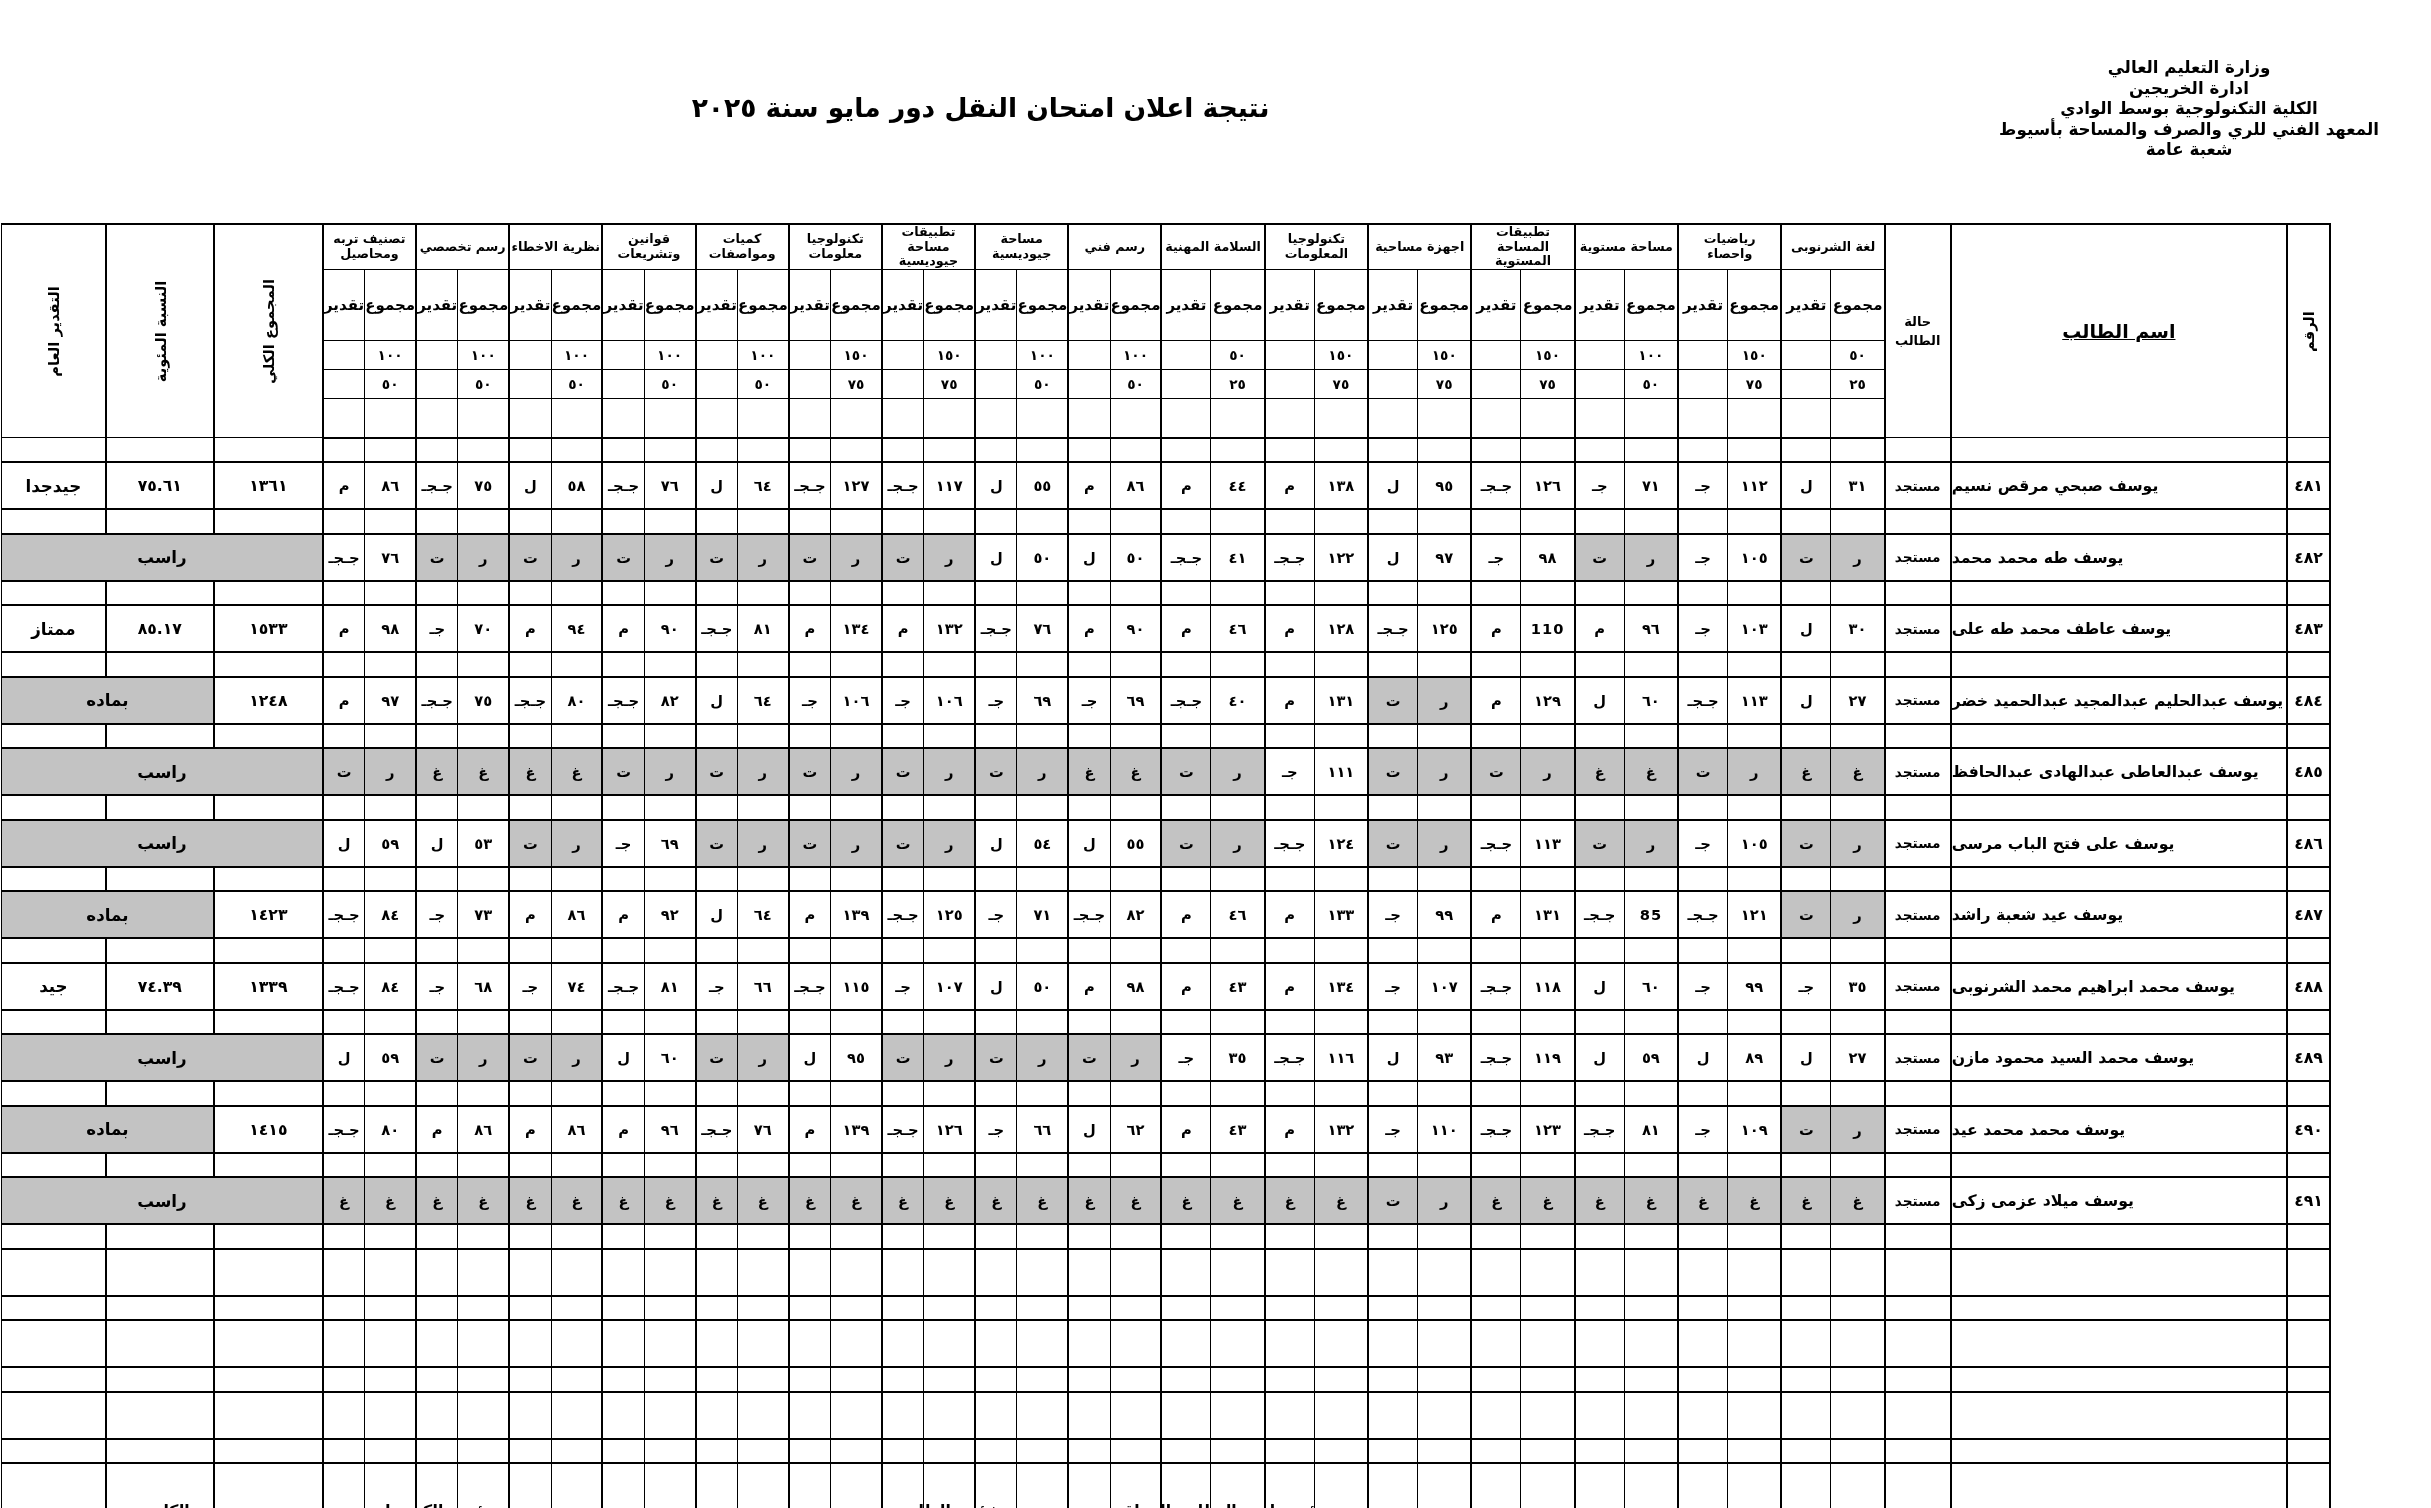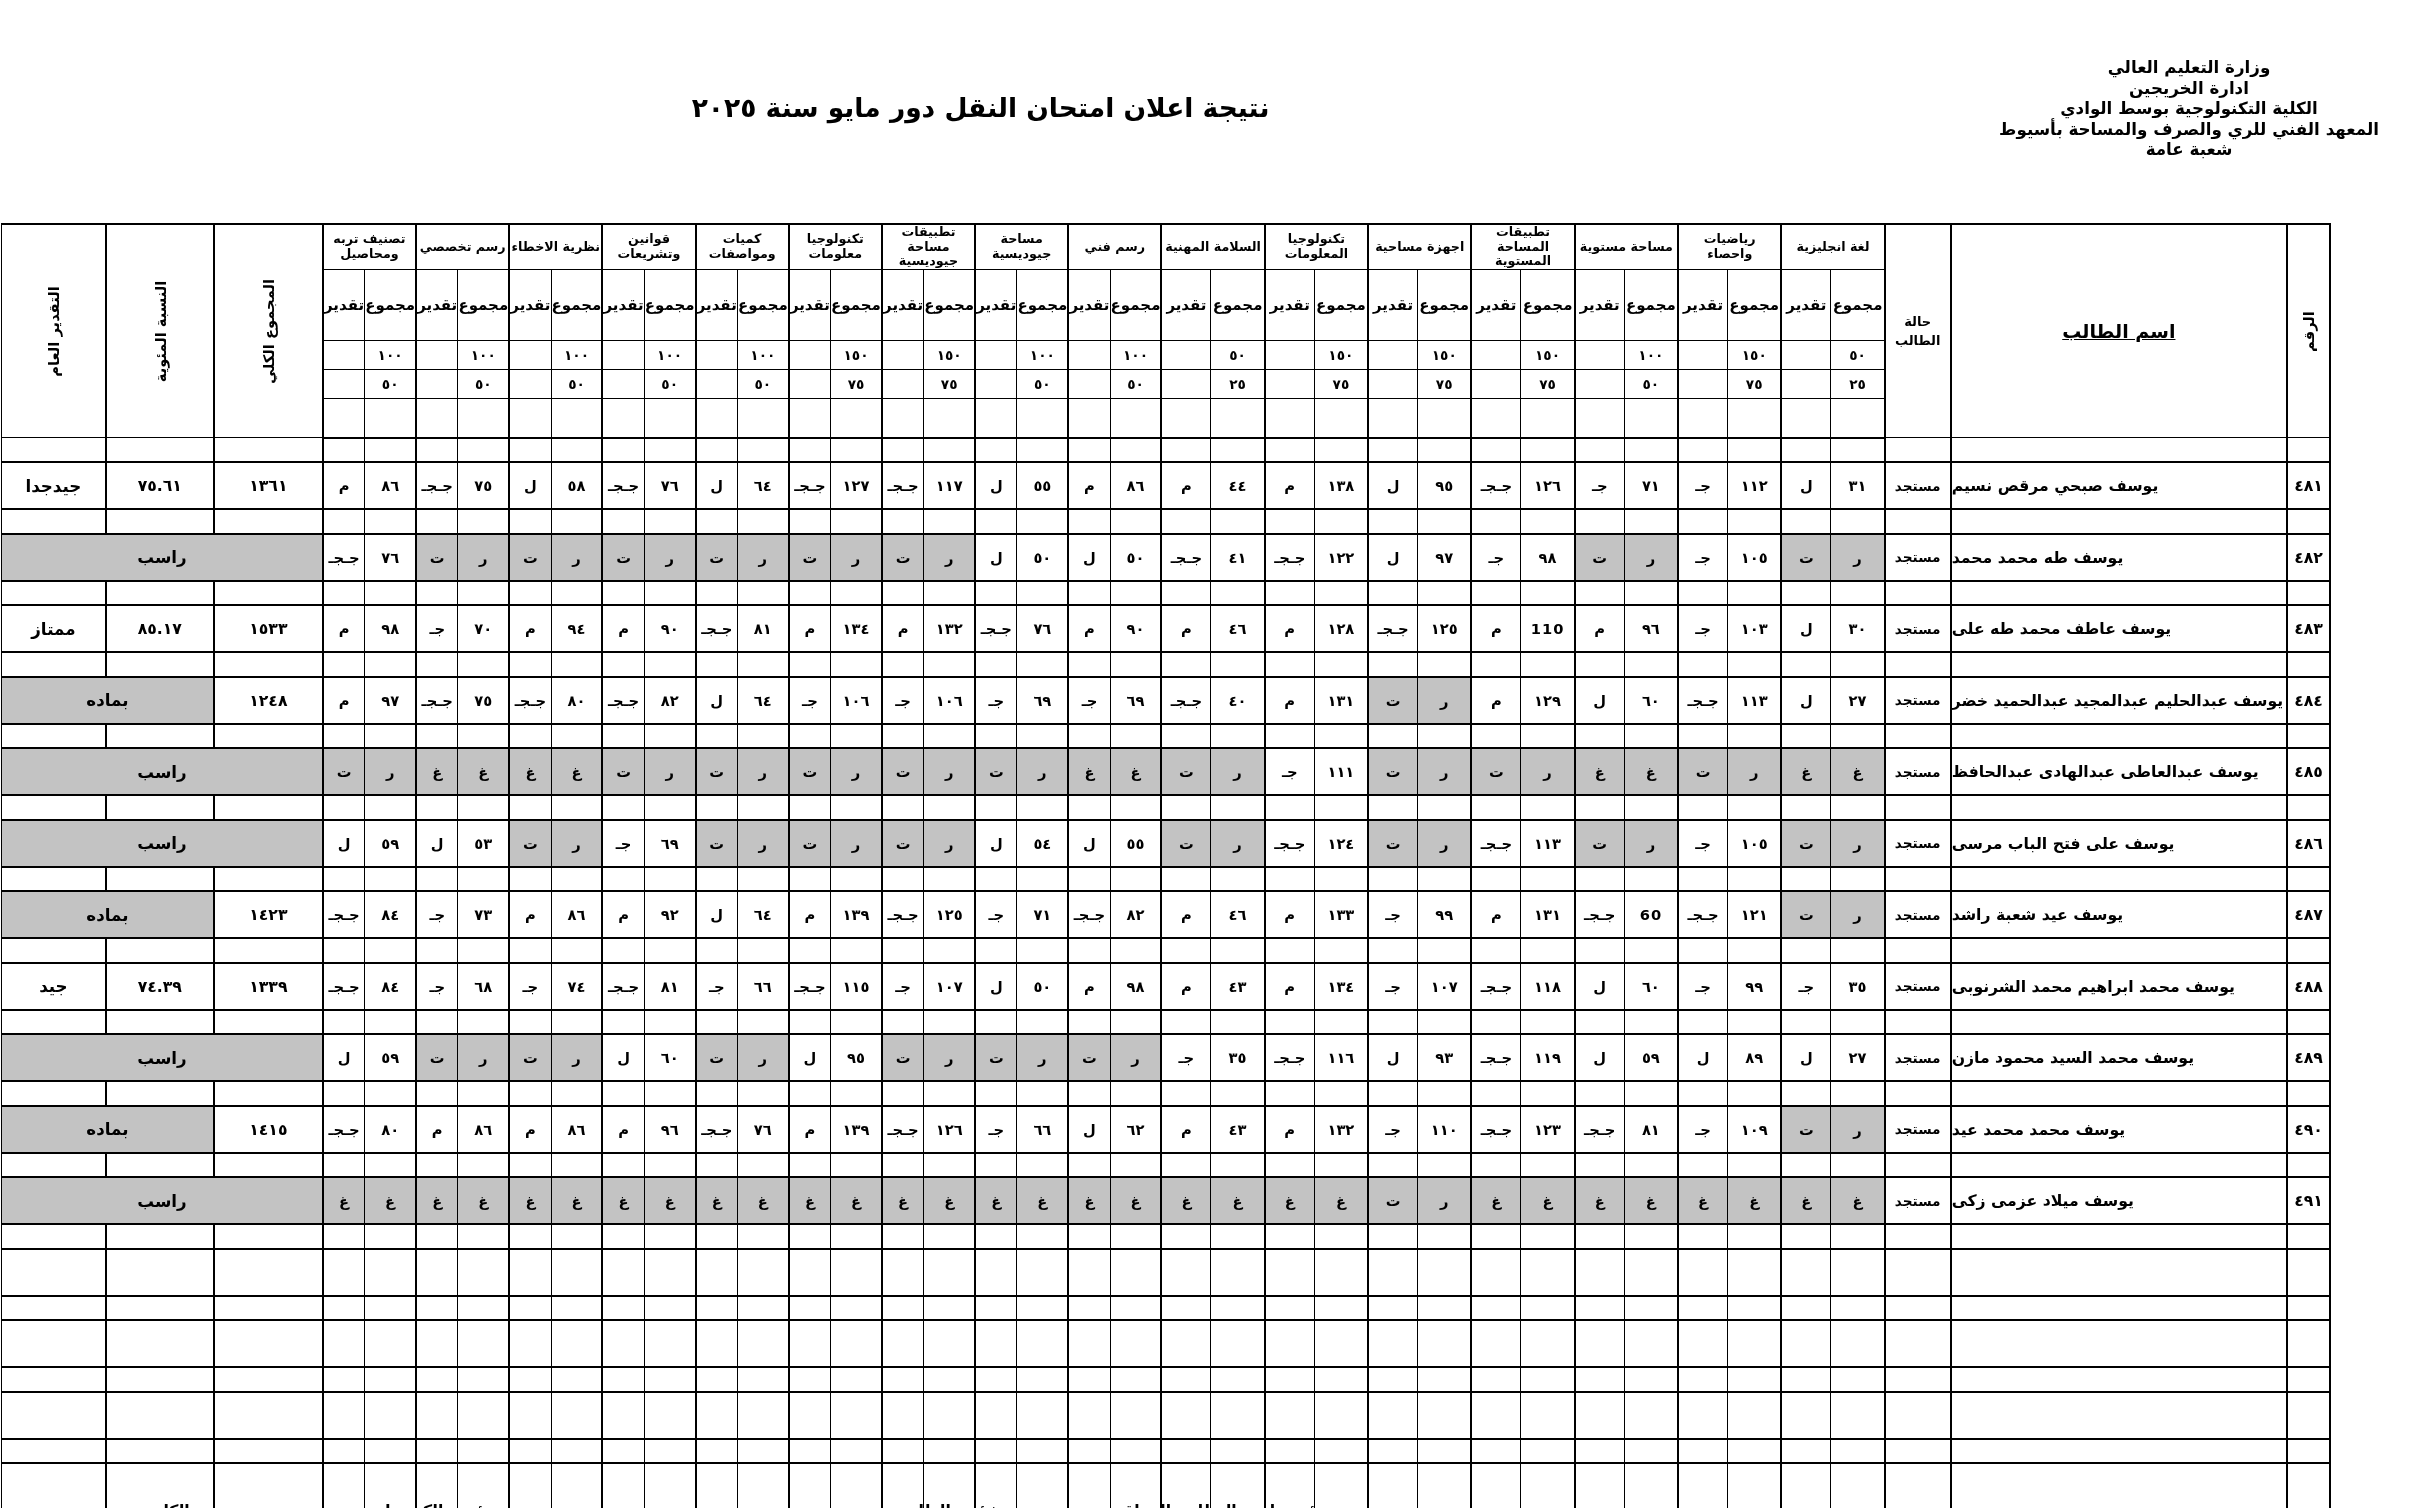--- a/index.html
+++ b/index.html
@@ -99,21 +99,21 @@
       <col style="width: 110px;">
       <col style="width: 110px;">
     </colgroup>
   <thead>
       <tr class="r-names">
         <th class=" vert cw" rowspan="5">
           <span>الرقم</span>
         </th>
         <th class="name-h cw" rowspan="5">اسم الطالب</th>
         <th class="status-h cw" rowspan="5">حالة الطالب</th>
-        <th class="subj" colspan="2">لغة انجليزية</th>
+        <th class="subj" colspan="2">لغة الشرنوبى</th>
         <th class="subj" colspan="2">رياضيات واحصاء</th>
         <th class="subj" colspan="2">مساحة مستوية</th>
         <th class="subj" colspan="2">تطبيقات المساحة المستوية</th>
         <th class="subj" colspan="2">اجهزة مساحية</th>
         <th class="subj" colspan="2">تكنولوجيا المعلومات</th>
         <th class="subj" colspan="2">السلامة المهنية</th>
         <th class="subj" colspan="2">رسم فني</th>
         <th class="subj" colspan="2">مساحة جيوديسية</th>
         <th class="subj" colspan="2">تطبيقات مساحة جيوديسية</th>
         <th class="subj" colspan="2">تكنولوجيا معلومات</th>
@@ -784,21 +784,21 @@
         <td class="cw"></td>
       </tr>
       <tr class="data">
         <td class="serial cw">٤٨٧</td>
         <td class="sname cw">يوسف عيد شعبة راشد</td>
         <td class="status cw">مستجد</td>
         <td class="mark gs gray">ر</td>
         <td class="mark ge gray">ت</td>
         <td class="mark gs">١٢١</td>
         <td class="mark ge">جـجـ</td>
-        <td class="mark gs">60</td>
+        <td class="mark gs">85</td>
         <td class="mark ge">جـجـ</td>
         <td class="mark gs">١٣١</td>
         <td class="mark ge">م</td>
         <td class="mark gs">٩٩</td>
         <td class="mark ge">جـ</td>
         <td class="mark gs">١٣٣</td>
         <td class="mark ge">م</td>
         <td class="mark gs">٤٦</td>
         <td class="mark ge">م</td>
         <td class="mark gs">٨٢</td>

